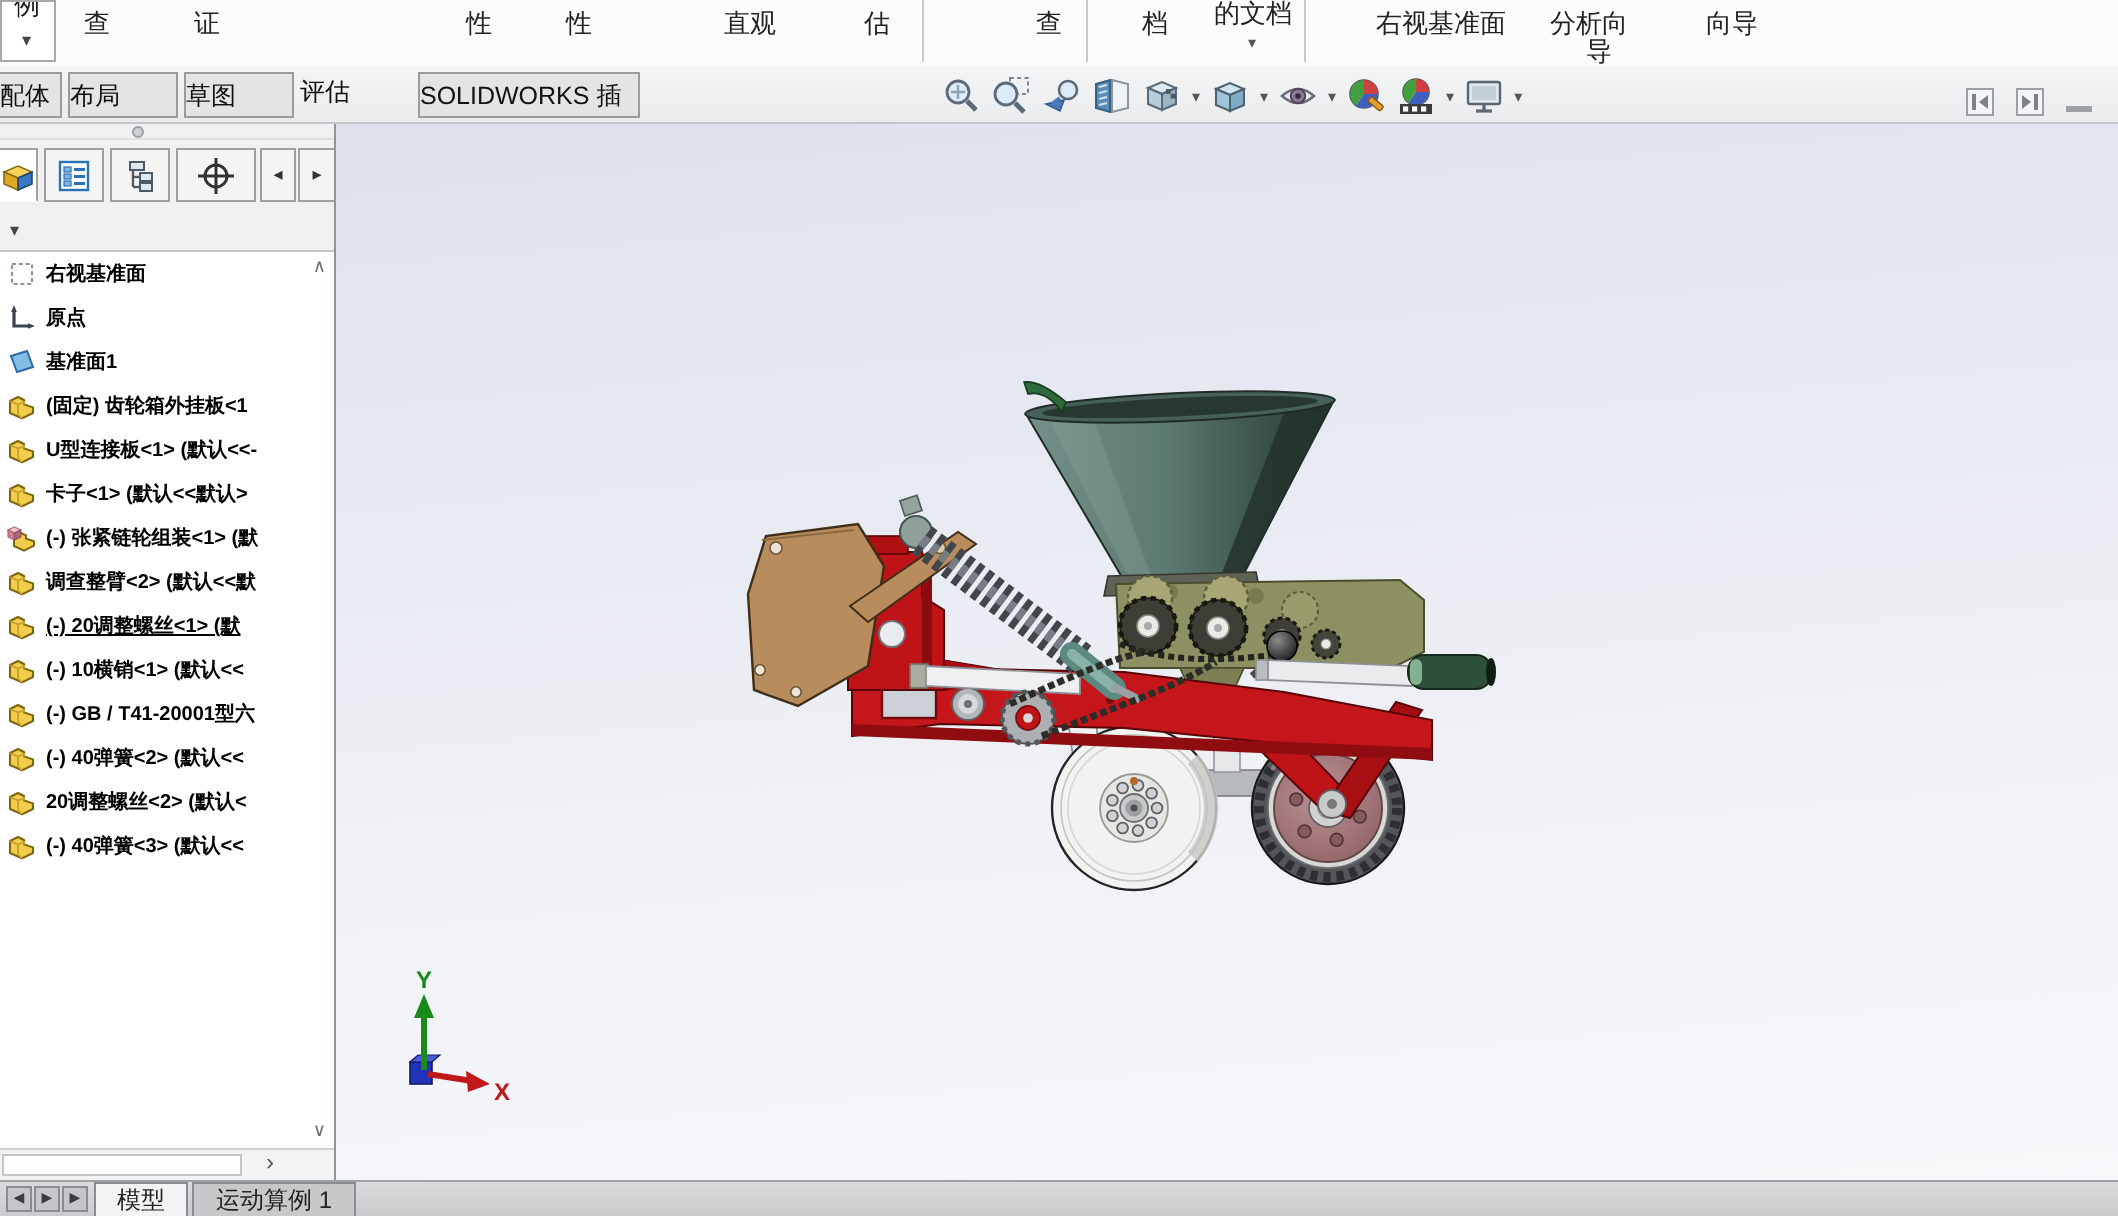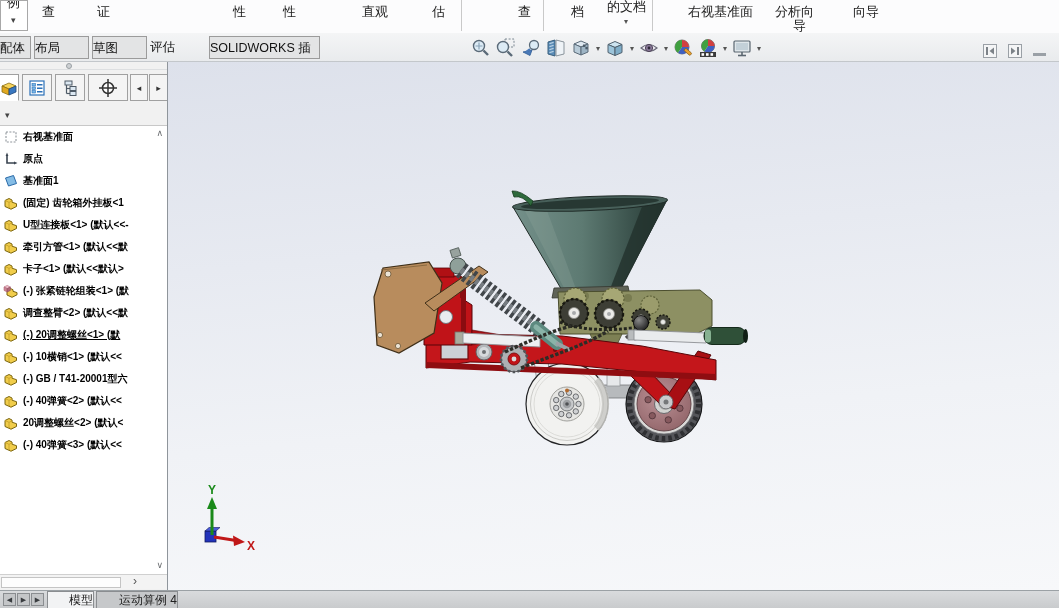--- a/index.html
+++ b/index.html
@@ -12,21 +12,21 @@
   .rdiv { position:absolute; top:0; width:1px; height:31px; background:#c9c9c9; }
   #overflow-box { position:absolute; left:0; top:0; width:28px; height:31px; border:1px solid #a8a8a8; background:#fff; overflow:hidden; }
   #overflow-box .lbl { position:absolute; left:6px; top:-7px; font-size:13px; }
   #overflow-box .dd { position:absolute; left:9px; top:14px; font-size:9px; color:#444; }
 
   
   #tabrow { position:absolute; left:0; top:33px; width:1059px; height:29px;
             background:linear-gradient(#f4f5f6,#e9ebed); border-bottom:1px solid #c3c7cb; }
   .ctab { position:absolute; top:3px; height:23px; line-height:22px; font-size:12.5px;
           background:#e3e4e5; border:1px solid #9b9b9b; color:#111; cursor:default; }
-  .ctab.active { background:transparent; border:none; }
+  .ctab.active { background:transparent; border:none;font-family:Liberation Mono, monospace; }
 
   #headsup { position:absolute; left:470px; top:35px; height:26px; display:flex; align-items:center; gap:3px; }
   .hbtn { width:22px; height:22px; display:flex; align-items:center; justify-content:center; }
   .dd { font-size:8px; color:#555; padding:0 1px; }
 
   .winbtn { position:absolute; top:44px; width:14px; height:14px; }
   #win-min { position:absolute; left:1033px; top:53px; width:13px; height:3px; background:#9aa0a6; }
 
   
   #panel { position:absolute; left:0; top:62px; width:168px; height:528px; background:#f1f1f1; border-right:1px solid #8f959b; }
@@ -51,21 +51,21 @@
   
   #viewport { position:absolute; left:168px; top:62px; width:891px; height:528px;
               background:linear-gradient(175deg,#dde1eb 0%,#e7eaf1 35%,#f0f2f6 65%,#f7f8fa 100%); }
   #viewport svg { position:absolute; left:0; top:0; }
 
   
   #bottombar { position:absolute; left:0; top:590px; width:1059px; height:18px;
                background:linear-gradient(#d9dbdd,#c9cbcd); border-top:1px solid #9ba1a5; }
   .navbtn { position:absolute; top:2px; width:13px; height:13px; background:#c4c6c8; border:1px solid #8a8d90;
             font-size:7px; color:#3a3d40; text-align:center; line-height:12px; }
-  .stab { position:absolute; top:0px; height:17px; line-height:16px; text-align:right; font-size:12px;
+  .stab { position:absolute; top:0px; height:17px; line-height:16px; text-align:center; font-size:12px;
           border:1px solid #8a8d90; border-bottom:none; color:#222; }
   .stab.active { background:#f2f3f4; }
   .stab.inactive { background:#c6c8ca; }
 </style>
 </head>
 <body>
 
 <svg width="0" height="0" style="position:absolute">
   <defs>
     <symbol id="i-plane-dashed" viewBox="0 0 16 16">
@@ -317,26 +317,20 @@
     <div class="trow">
         <span class="ticon"><svg width="16" height="16">
             <use href="#i-part"></use>
           </svg></span>
         <span class="tlabel">U型连接板&lt;1&gt; (默认&lt;&lt;-</span>
       </div>
     <div class="trow">
         <span class="ticon"><svg width="16" height="16">
             <use href="#i-part"></use>
           </svg></span>
-        <span class="tlabel">牵引方管&lt;1&gt; (默认&lt;&lt;默</span>
-      </div>
-    <div class="trow">
-        <span class="ticon"><svg width="16" height="16">
-            <use href="#i-part"></use>
-          </svg></span>
         <span class="tlabel">卡子&lt;1&gt; (默认&lt;&lt;默认&gt;</span>
       </div>
     <div class="trow">
         <span class="ticon"><svg width="16" height="16">
             <use href="#i-assembly-flexible"></use>
           </svg></span>
         <span class="tlabel">(-) 张紧链轮组装&lt;1&gt; (默</span>
       </div>
     <div class="trow">
         <span class="ticon"><svg width="16" height="16">
@@ -569,14 +563,14 @@
       <text x="247" y="550" font-size="12" font-weight="bold" fill="#c01818">X</text>
     </g>
   </svg>
 </div>
 
 <div id="bottombar">
   <div class="navbtn" style="left:3px">◀</div>
   <div class="navbtn" style="left:17px">▶</div>
   <div class="navbtn" style="left:31px">▶</div>
   <div class="stab active" style="left:47px; width:47px">模型</div>
-  <div class="stab inactive" style="left:96px; width:82px">运动算例 4</div>
+  <div class="stab inactive" style="left:96px; width:82px">运动算例 1</div>
 </div>
 
 </body></html>

